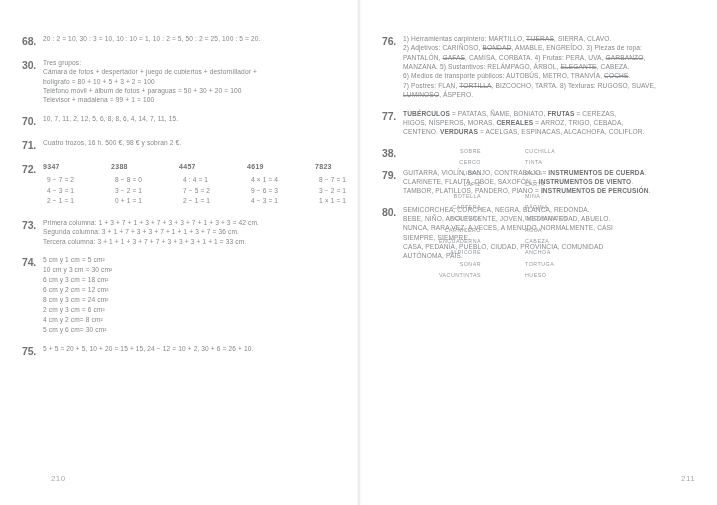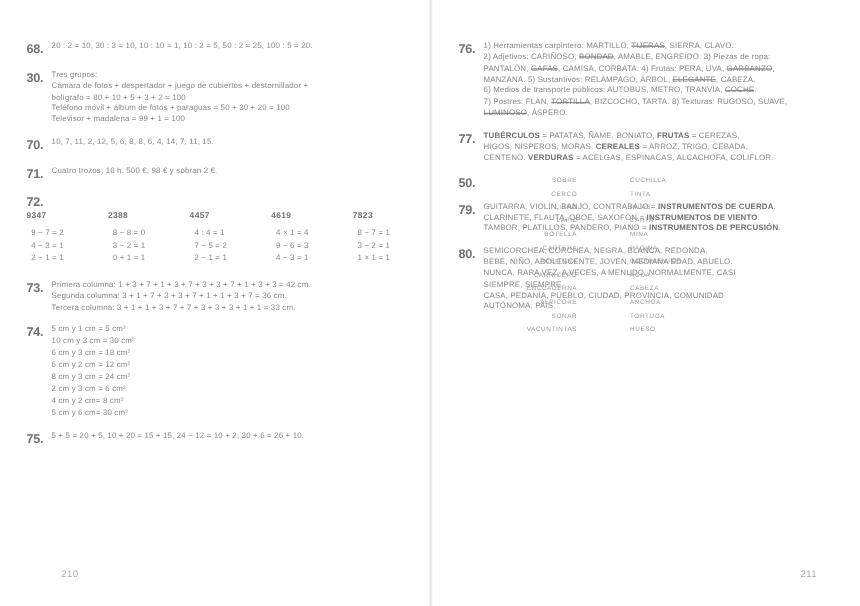--- a/index.html
+++ b/index.html
@@ -136,21 +136,21 @@
 
   
   .folio {
     position: absolute;
     bottom: 22px;
     font-size: 8px;
     color: #a8aaad;
     letter-spacing: 0.4px;
   }
   .folio-left { left: 26px; margin-left: 25px; }
-  .folio-right { right: 36px; }
+  .folio-right { right: 22px; }
 </style>
 </head>
 <body>
 
 <div class="spread">
 
   <div class="page page-left">
 
     <div class="ex">
       <span class="ex-num">68.</span>
@@ -177,21 +177,21 @@
       </span>
     </div>
 
     <div class="ex">
       <span class="ex-num">71.</span>
       <span class="ex-body">
         <span class="line">Cuatro trozos, 16 h. 500 €, 98 € y sobran 2 €.</span>
       </span>
     </div>
 
-    <div class="ex" style="margin-bottom:11px;flex-direction:column;">
+    <div class="ex" style="margin-bottom:11px;">
       <span class="ex-num">72.</span>
       <span class="ex-body">
         <span class="numtable">
           <span class="numcol">
             <span class="hdr">9347</span>
             <span class="row">9 − 7 = 2</span>
             <span class="row">4 − 3 = 1</span>
             <span class="row">2 − 1 = 1</span>
           </span>
           <span class="numcol">
@@ -273,21 +273,21 @@
     <div class="ex">
       <span class="ex-num">77.</span>
       <span class="ex-body">
           <span class="line"><span class="bold">TUBÉRCULOS</span><span> = PATATAS, ÑAME, BONIATO, </span><span class="bold">FRUTAS</span><span> = CEREZAS,</span></span>
           <span class="line"><span>HIGOS, NÍSPEROS, MORAS. </span><span class="bold">CEREALES</span><span> = ARROZ, TRIGO, CEBADA,</span></span>
           <span class="line"><span>CENTENO. </span><span class="bold">VERDURAS</span><span> = ACELGAS, ESPINACAS, ALCACHOFA, COLIFLOR.</span></span>
         </span>
     </div>
 
     <div class="ex" style="margin-bottom:7px;">
-      <span class="ex-num">50.</span>
+      <span class="ex-num">38.</span>
       <span class="ex-body">
         <span class="match-wrap">
           <svg class="match-svg" viewBox="0 0 220 136" preserveAspectRatio="none">
               <line x1="80" y1="5.6" x2="118" y2="39.50000000000001" stroke="#b9bbbe" stroke-width="0.6"></line>
               <path d="M 118 39.50000000000001 L 115.46754354361934 38.91121795498171 L 117.12715094436562 37.05089107508911 Z" fill="#a9abae"></path>
               <line x1="80" y1="16.9" x2="118" y2="107.3" stroke="#b9bbbe" stroke-width="0.6"></line>
               <path d="M 118 107.3 L 115.96670175377473 105.67959935759787 L 118.2649243933923 104.71353231882057 Z" fill="#a9abae"></path>
               <line x1="80" y1="28.200000000000003" x2="118" y2="62.1" stroke="#b9bbbe" stroke-width="0.6"></line>
               <path d="M 118 62.1 L 115.46754354361934 61.5112179549817 L 117.12715094436562 59.650891075089106 Z" fill="#a9abae"></path>
               <line x1="80" y1="39.50000000000001" x2="118" y2="50.800000000000004" stroke="#b9bbbe" stroke-width="0.6"></line>

